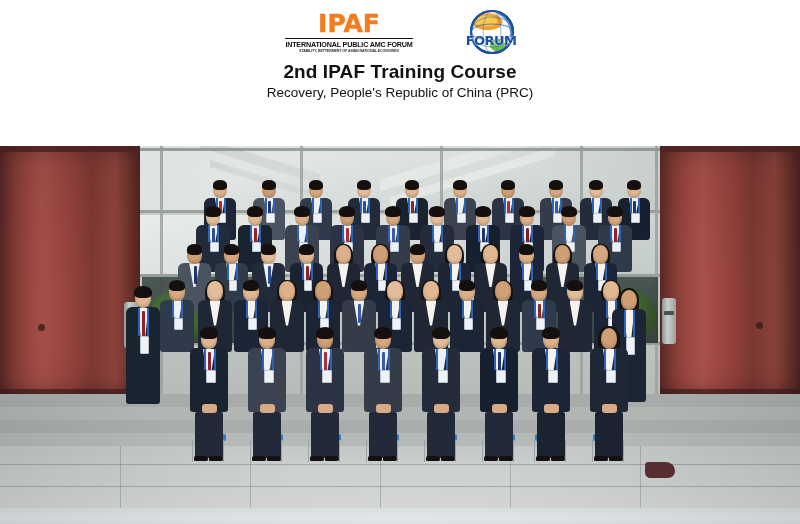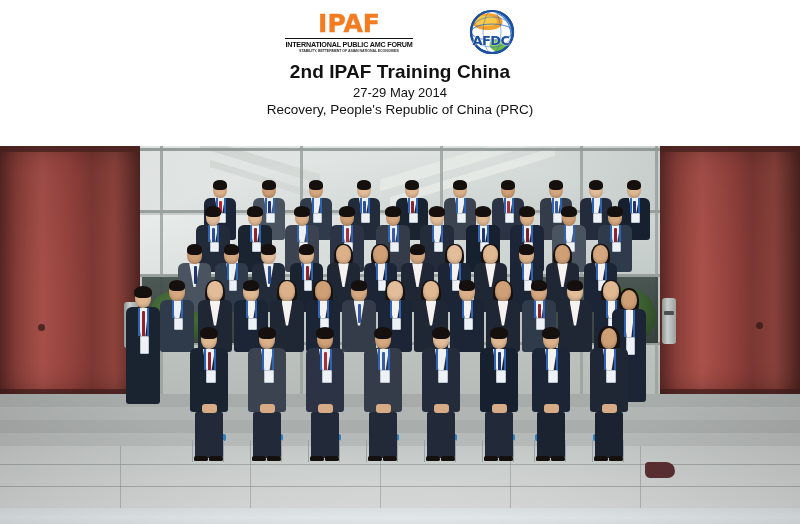--- a/index.html
+++ b/index.html
@@ -127,28 +127,27 @@
             <path d="M30 34 C36 31 43 33 45 38 C46 43 40 46 34 44 C29 42 27 37 30 34 Z" fill="#6FBE44"></path>
             <path d="M44 10 C50 14 53 22 52 30" fill="none" stroke="#2D6BC0" stroke-width="1.6"></path>
             <path d="M40 7 C48 12 52 21 51 31" fill="none" stroke="#2D6BC0" stroke-width="1.4"></path>
             <path d="M36 6 C46 11 51 21 50 33" fill="none" stroke="#4E86CE" stroke-width="1.2"></path>
             <ellipse cx="31" cy="25" rx="21" ry="8" fill="none" stroke="#2D6BC0" stroke-width="1.1" opacity=".75"></ellipse>
             <ellipse cx="31" cy="25" rx="21" ry="15" fill="none" stroke="#2D6BC0" stroke-width="1" opacity=".55"></ellipse>
             <ellipse cx="31" cy="25" rx="9" ry="21" fill="none" stroke="#2D6BC0" stroke-width="1" opacity=".5"></ellipse>
           </g>
           <circle cx="31" cy="25" r="21" fill="none" stroke="#1B4FA0" stroke-width="2.2"></circle>
         </svg>
-        <div class="afdc-word">AFDC</div>
+        <div class="afdc-word">FORUM</div>
       </div>
 
     </div>
 
     <div id="titleblock">
-      <div class="t-main">2nd IPAF Training China</div>
-      <div class="t-date">27-29 May 2014</div>
+      <div class="t-main">2nd IPAF Training Course</div>
       <div class="t-loc">Recovery, People's Republic of China (PRC)</div>
     </div>
   </div>
 
   <div id="photo">
 
     <div class="facade"></div>
 
     <div class="glass-panel" style="left:140px;top:0;width:520px;height:66px;"></div>
     <div class="glass-panel" style="left:140px;top:69px;width:520px;height:60px;"></div>

